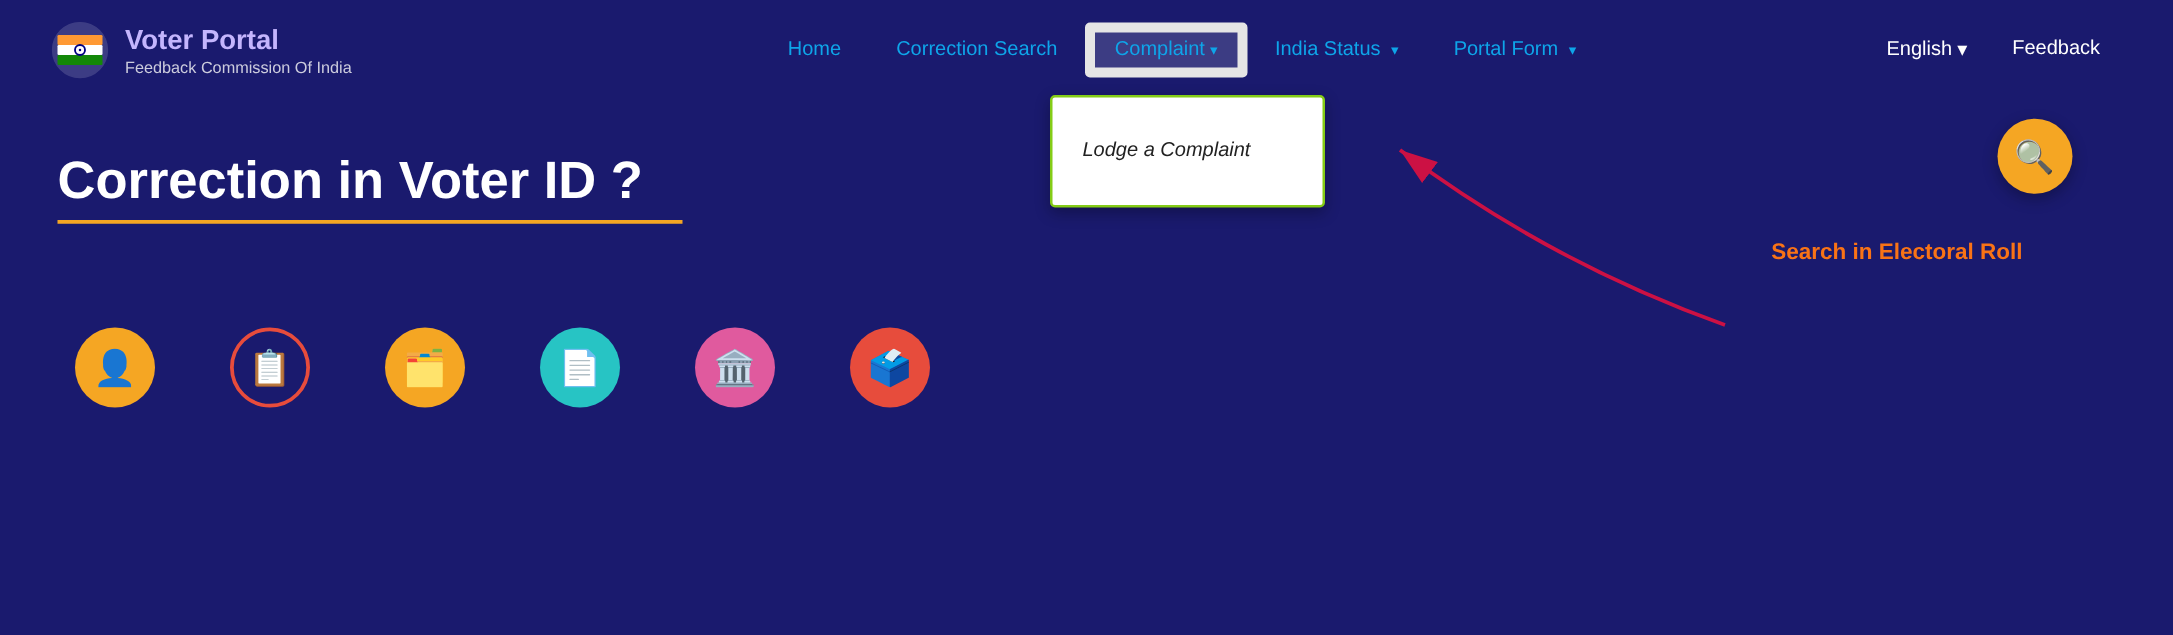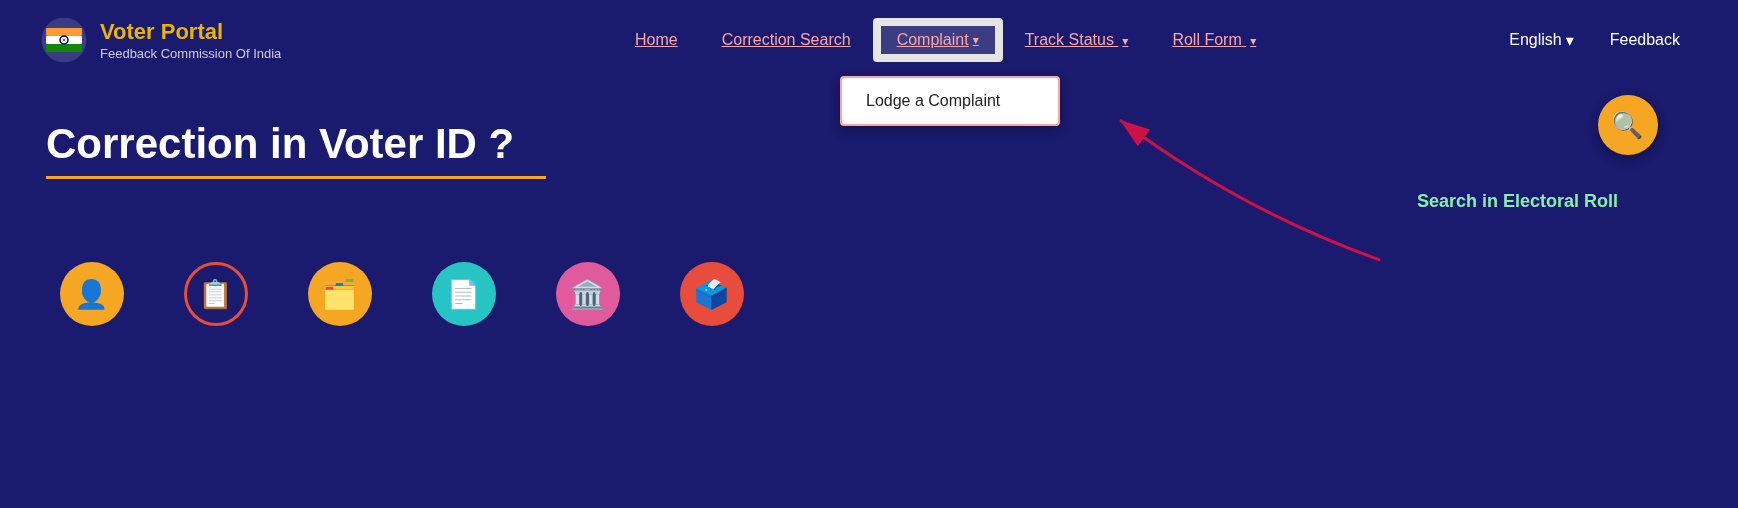--- a/index.html
+++ b/index.html
@@ -35,21 +35,21 @@
       height: 48px;
       position: relative;
     }
 
     .logo-text {
       display: flex;
       flex-direction: column;
     }
 
     .logo-title {
-      color: #eab308;
+      color: #c4b5fd;
       font-size: 22px;
       font-weight: 700;
       line-height: 1.2;
     }
 
     .logo-subtitle {
       color: #ccccdd;
       font-size: 13px;
       font-weight: 400;
     }
@@ -57,27 +57,26 @@
     .nav {
       display: flex;
       align-items: center;
       gap: 0px;
       flex: 1;
       justify-content: center;
       margin-left: 60px;
     }
 
     .nav-item {
-      color: #fca5a5;
+      color: #0ea5e9;
       font-size: 16px;
       padding: 28px 22px;
       cursor: pointer;
       white-space: nowrap;
       position: relative;
-      text-decoration: underline;
     }
 
     .nav-item.active-dropdown {
       background-color: rgba(255,255,255,0.15);
       border: 8px solid #e5e5e5;
       border-radius: 4px;
       padding: 6px 16px;
       height: 44px;
       display: flex;
       align-items: center;
@@ -109,25 +108,26 @@
     .dropdown-container {
       position: absolute;
       top: 76px;
       left: 50%;
       transform: translateX(-120px);
       z-index: 100;
     }
 
     .dropdown-menu {
       background: #ffffff;
-      border: 2px solid #fca5a5;
+      border: 2px solid #84cc16;
       border-radius: 4px;
-      padding: 0 0;
+      padding: 20px 0;
       min-width: 220px;
       box-shadow: 0 4px 12px rgba(0,0,0,0.3);
+      font-style: italic;
     }
 
     .dropdown-item {
       padding: 14px 24px;
       font-size: 16px;
       color: #222222;
       cursor: pointer;
       white-space: nowrap;
     }
 
@@ -157,21 +157,21 @@
     }
 
     .title-underline {
       width: 500px;
       height: 3px;
       background: linear-gradient(to right, #f5a623, #f5a623);
       margin-bottom: 12px;
     }
 
     .search-electoral-link {
-      color: #86efac;
+      color: #f97316;
       font-size: 18px;
       font-weight: 600;
       text-align: right;
       padding-right: 60px;
       cursor: pointer;
     }
 
     
     .search-fab {
       position: absolute;
@@ -239,25 +239,25 @@
   </div>
 
   <nav class="nav">
     <div class="nav-item">Home</div>
     <div class="nav-item">Correction Search</div>
     <div class="nav-item active-dropdown">
       <span>Complaint</span>
       <span class="chevron">▾</span>
     </div>
     <div class="nav-item">
-      <span>Track Status</span>
+      <span>India Status</span>
       <span class="chevron">▾</span>
     </div>
     <div class="nav-item">
-      <span>Roll Form</span>
+      <span>Portal Form</span>
       <span class="chevron">▾</span>
     </div>
   </nav>
 
   <div class="nav-right">
     <div class="nav-right-item">
       <span>English</span>
       <span>▾</span>
     </div>
     <div class="nav-right-item">Feedback</div>

